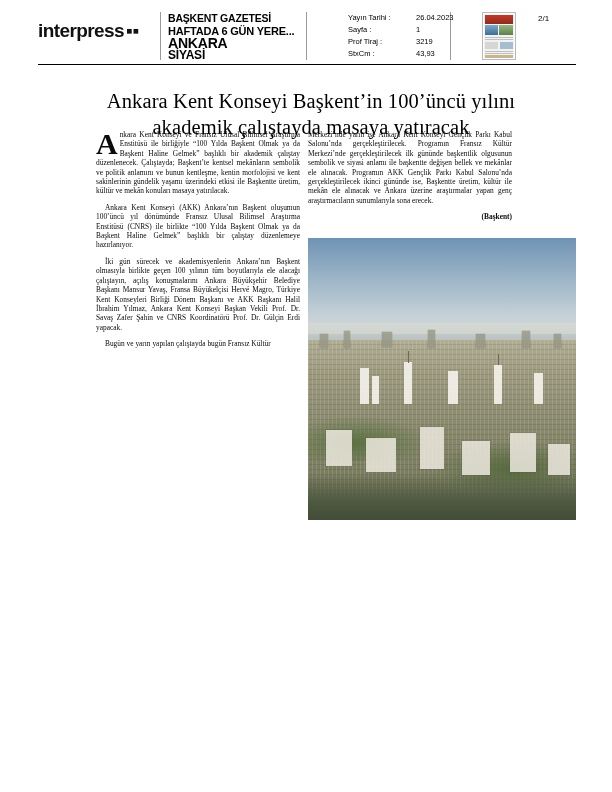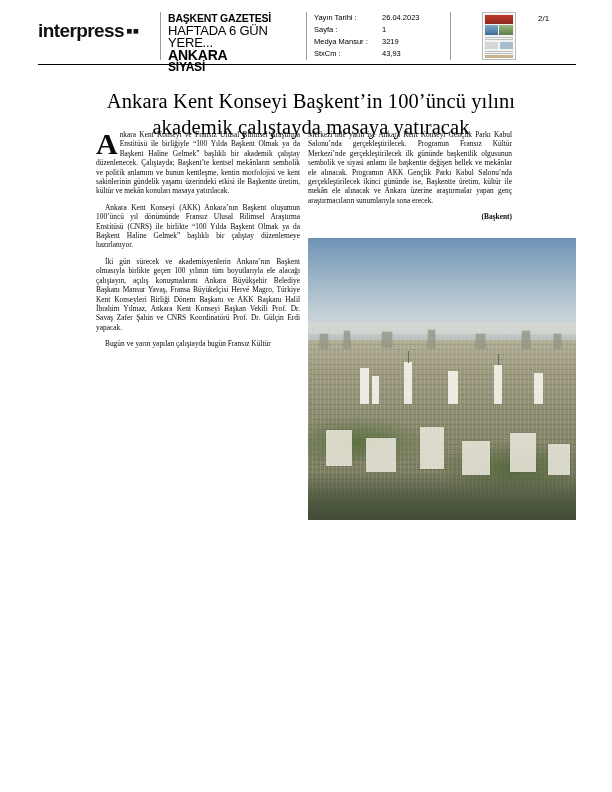--- a/index.html
+++ b/index.html
@@ -73,22 +73,22 @@
     font-family: "Liberation Sans", sans-serif;
     color: #000;
   }
   .gazette-title {
     font-size: 10.5px;
     font-weight: bold;
     line-height: 13px;
     letter-spacing: -0.2px;
   }
   .gazette-sub {
-    font-size: 13px;
-    font-weight: normal;
+    font-size: 11px;
+    font-weight: bold;
     line-height: 12px;
     letter-spacing: -0.2px;
   }
   .gazette-city {
     font-size: 14px;
     font-weight: bold;
     line-height: 12px;
     letter-spacing: -0.2px;
   }
   .gazette-type {
@@ -104,20 +104,21 @@
     top: 2px;
     width: 132px;
     font-family: "Liberation Sans", sans-serif;
     font-size: 7.5px;
     color: #000;
   }
   .meta-row {
     position: relative;
     height: 12px;
     line-height: 12px;
+    margin-left: 34px;
   }
   .meta-label {
     position: absolute;
     left: 0;
     top: 0;
   }
   .meta-value {
     position: absolute;
     left: 68px;
     top: 0;
@@ -343,21 +344,21 @@
     <div class="meta-block">
       <div class="meta-row">
         <span class="meta-label">Yayın Tarihi :</span>
         <span class="meta-value">26.04.2023</span>
       </div>
       <div class="meta-row">
         <span class="meta-label">Sayfa :</span>
         <span class="meta-value">1</span>
       </div>
       <div class="meta-row">
-        <span class="meta-label">Medya Mansur :</span>
+        <span class="meta-label">Prof Tiraj :</span>
         <span class="meta-value">3219</span>
       </div>
       <div class="meta-row">
         <span class="meta-label">StxCm :</span>
         <span class="meta-value">43,93</span>
       </div>
     </div>
 
     <div class="thumb">
       <div class="thumb-inner">

